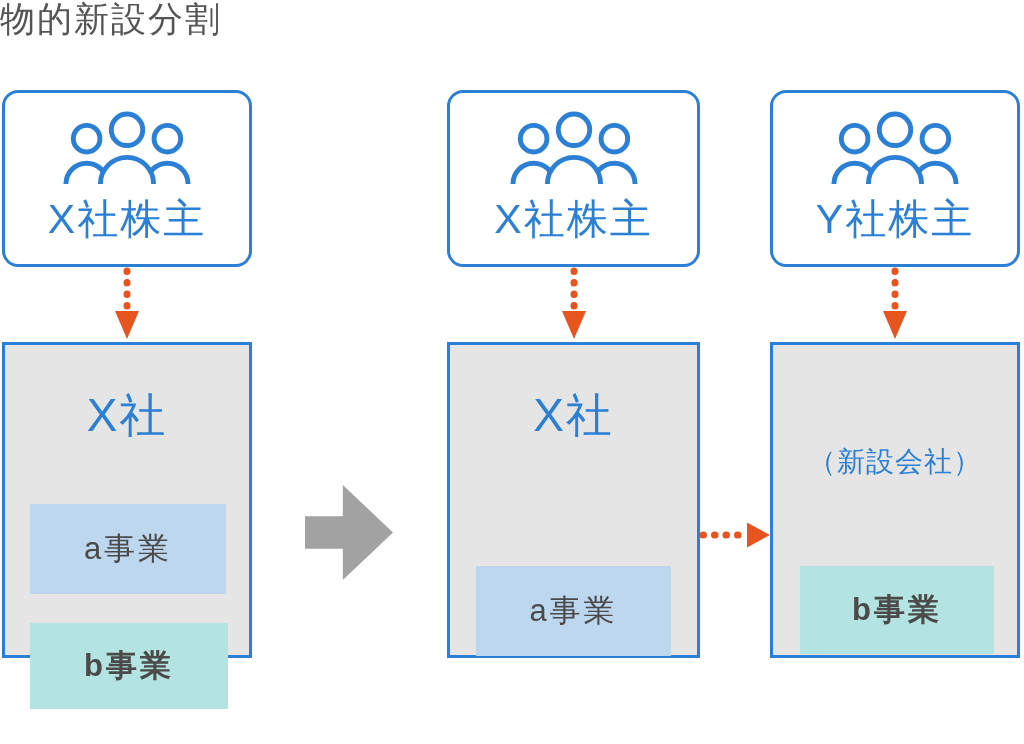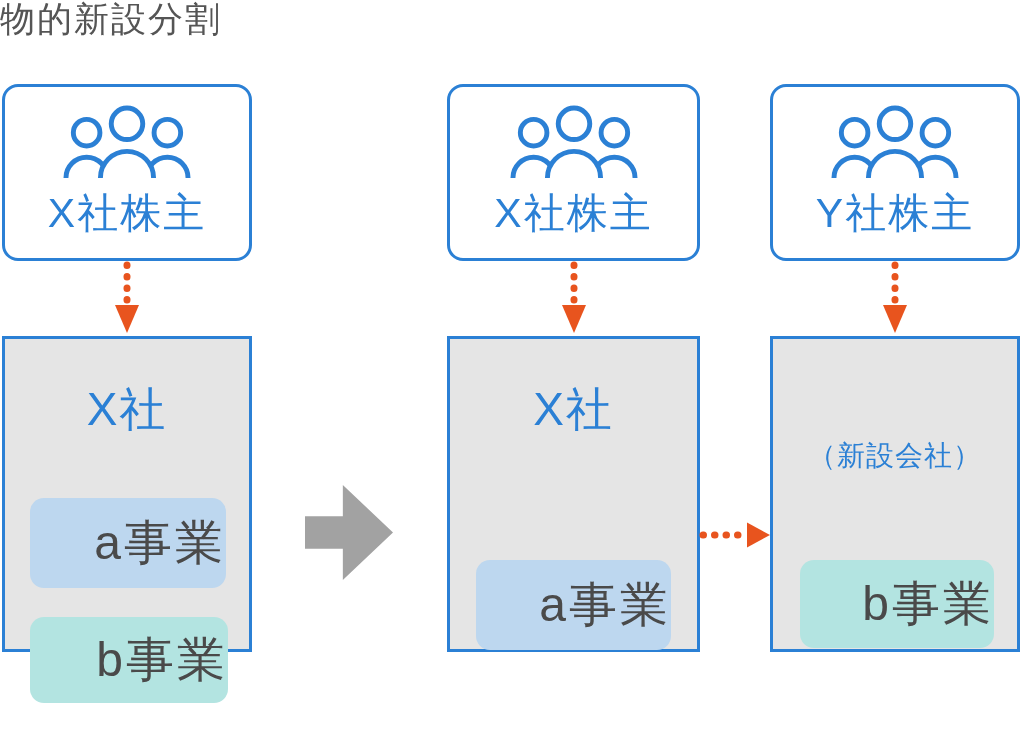--- a/index.html
+++ b/index.html
@@ -10,43 +10,43 @@
     --business_text:#4a4a4a;
     --business_a_bg:#bdd7ef;
     --business_b_bg:#b3e4e1;
   }
   *{margin:0;padding:0;box-sizing:border-box;}
   html,body{background:#ffffff;}
   body{font-family:"Liberation Sans","DejaVu Sans",sans-serif;}
   .canvas{position:relative;width:1024px;height:744px;background:#fff;overflow:hidden;}
   .title{position:absolute;left:0;top:-4px;font-size:35px;font-weight:500;
          letter-spacing:2px;color:var(--title_text);white-space:nowrap;}
-  .col{position:absolute;top:84px;height:568px;}
+  .col{position:absolute;top:90px;height:568px;}
   .col1{left:2px;width:250px;}
   .col2{left:447px;width:253px;}
   .col3{left:770px;width:250px;}
   .card{position:absolute;left:0;right:0;top:0;height:177px;background:#fff;
         border:3px solid var(--blue);border-radius:16px;
         display:flex;flex-direction:column;align-items:center;justify-content:center;gap:7px;}
   .people-svg{width:128px;height:75px;display:block;}
   .people-svg .st{fill:#fff;stroke:var(--blue);stroke-width:5;}
   .sh-label{font-size:41px;color:var(--blue);letter-spacing:2px;white-space:nowrap;}
   .varrow{position:absolute;top:177px;left:50%;margin-left:-16px;width:32px;height:75px;}
   .dotline{stroke:var(--orange);stroke-width:7;stroke-linecap:round;stroke-dasharray:0.5 11;fill:none;}
   .dothead{fill:var(--orange);}
   .company{position:absolute;left:0;right:0;top:252px;bottom:0;background:#e5e5e5;
            border:3px solid var(--blue);}
   .company-label{position:absolute;top:40px;left:0;right:0;text-align:center;
                  font-size:46px;color:var(--blue);letter-spacing:2px;}
   .company-note{position:absolute;top:98px;left:0;right:0;text-align:center;
                 font-size:28px;color:var(--blue);letter-spacing:1px;}
-  .biz{position:absolute;display:flex;align-items:center;justify-content:flex-end;
-       font-size:48px;color:var(--business_text);letter-spacing:3px;border-radius:14px;}
+  .biz{position:absolute;display:flex;align-items:center;justify-content:center;
+       font-size:31px;color:var(--business_text);letter-spacing:3px;}
   .biz-a{background:var(--business_a_bg);}
-  .biz-b{background:var(--business_b_bg);}
+  .biz-b{background:var(--business_b_bg);font-weight:bold;}
   .col1 .biz-a{left:25px;top:159px;width:196px;height:90px;}
   .col1 .biz-b{left:25px;top:278px;width:198px;height:86px;}
   .col2 .biz-a{left:26px;top:221px;width:195px;height:90px;}
   .col3 .biz-b{left:27px;top:221px;width:194px;height:88px;}
   .big-arrow{position:absolute;left:305px;top:485px;width:88px;height:95px;
              background:var(--gray_arrow);
              clip-path:polygon(0% 33%,43% 33%,43% 0%,100% 50%,43% 100%,43% 67%,0% 67%);}
   .harrow{position:absolute;left:699px;top:517px;width:74px;height:36px;}
 </style>
 </head>

